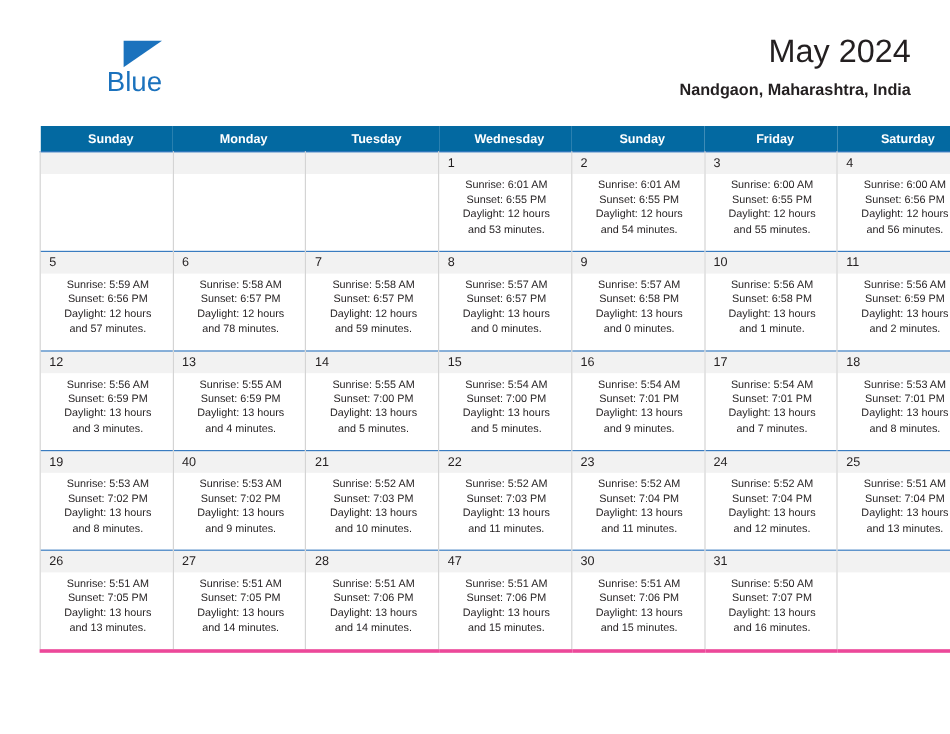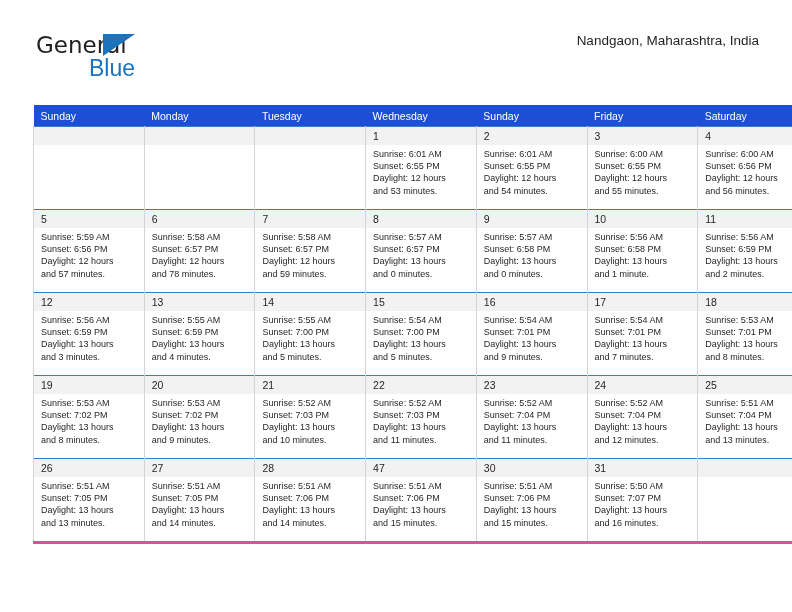--- a/index.html
+++ b/index.html
@@ -73,45 +73,45 @@
   }
   .cal-title {
     font-size: 27px;
     font-weight: 400;
     color: #231f20;
     line-height: 34px;
     white-space: nowrap;
   }
   .cal-subtitle {
     font-size: 13.5px;
-    font-weight: 400;
+    font-weight: 700;
     color: #231f20;
     line-height: 22px;
     margin-top: 4px;
     white-space: nowrap;
   }
 
   
   .calendar {
     position: absolute;
     left: 33px;
     top: 105px;
     width: 726px;
   }
   table.cal {
     border-collapse: collapse;
     table-layout: fixed;
     width: 726px;
   }
   table.cal th {
-    background: #1d4ed8;
+    background: #0369a1;
     color: #ffffff;
     font-size: 10.5px;
-    font-weight: normal;
-    text-align: left;
+    font-weight: bold;
+    text-align: center;
     padding: 4px 0 4px 7px;
     height: 13px;
     border: none;
     width: 103.71px;
   }
   table.cal td {
     vertical-align: top;
     height: 82px;
     padding: 0;
     border-left: 1px solid #d4d4d4;
@@ -130,40 +130,41 @@
     color: #231f20;
     padding: 3px 0 3px 7px;
     height: 12px;
     line-height: 12px;
   }
   .cell-body {
     padding: 3px 5px 0 7px;
     font-size: 9px;
     line-height: 12.2px;
     color: #231f20;
+    text-align: center;
   }
   .cell-body div {
     white-space: nowrap;
   }
   td.empty .daynum { color: transparent; }
 </style>
 </head>
 <body>
 
 <div class="page">
 
   <div class="header">
 
     <div class="logo">
-      <span class="logo-general">General</span>
       <span class="logo-tri"></span>
       <span class="logo-blue">Blue</span>
     </div>
 
     <div class="title-block">
+      <div class="cal-title">May 2024</div>
       <div class="cal-subtitle">Nandgaon, Maharashtra, India</div>
     </div>
 
   </div>
 
   <div class="calendar">
     <table class="cal">
       <thead>
         <tr id="weekday-row">
             <th>Sunday</th>
@@ -357,21 +358,21 @@
             <td>
               <span class="daynum">19</span>
               <div class="cell-body">
                 <div>Sunrise: 5:53 AM</div>
                 <div>Sunset: 7:02 PM</div>
                 <div>Daylight: 13 hours</div>
                 <div>and 8 minutes.</div>
               </div>
             </td>
             <td>
-              <span class="daynum">20</span>
+              <span class="daynum">40</span>
               <div class="cell-body">
                 <div>Sunrise: 5:53 AM</div>
                 <div>Sunset: 7:02 PM</div>
                 <div>Daylight: 13 hours</div>
                 <div>and 9 minutes.</div>
               </div>
             </td>
             <td>
               <span class="daynum">21</span>
               <div class="cell-body">

